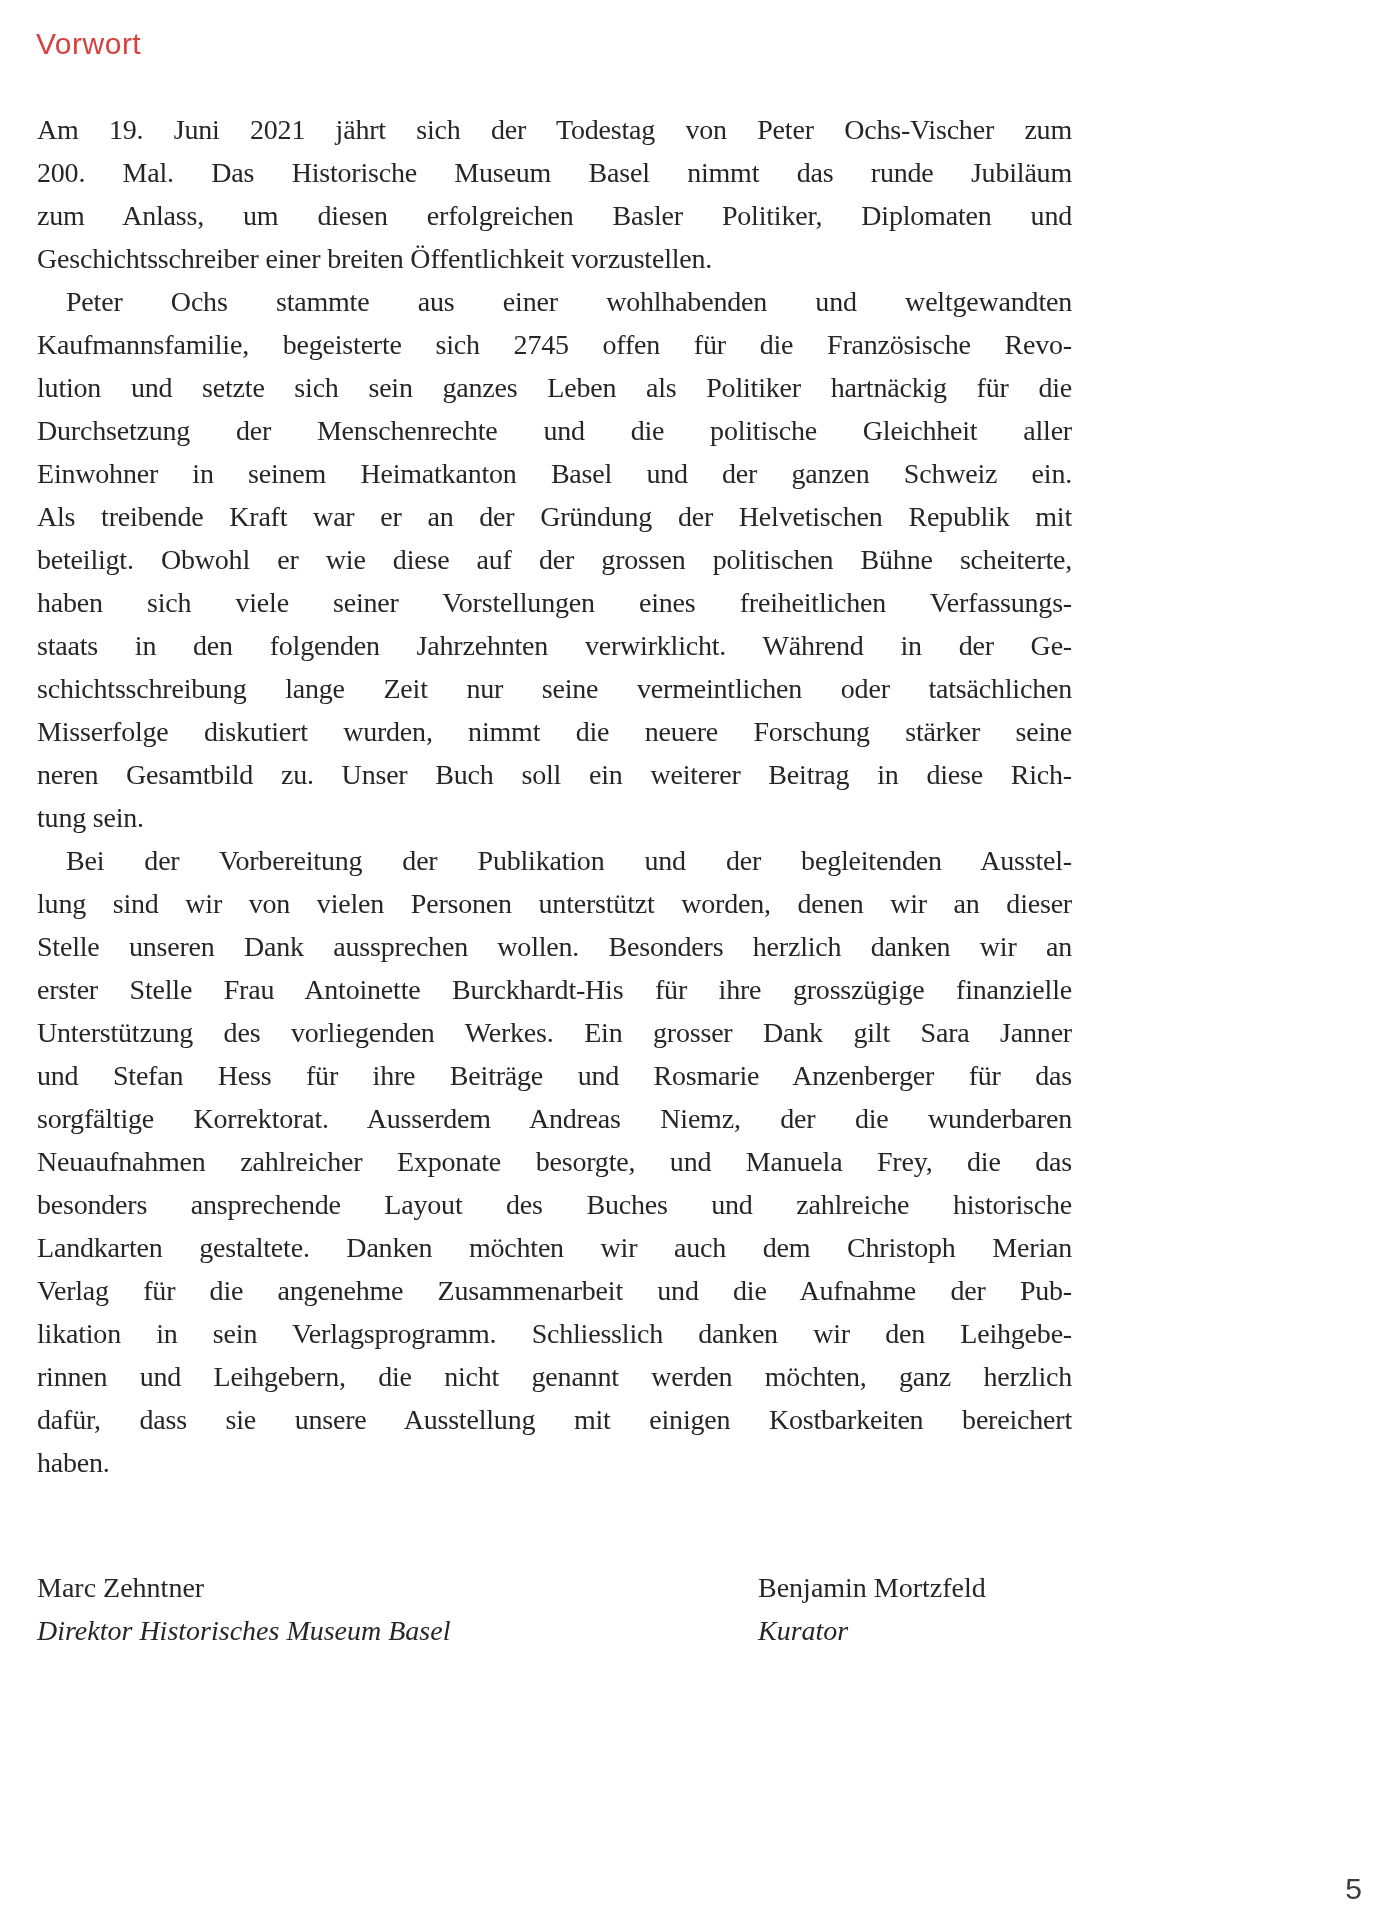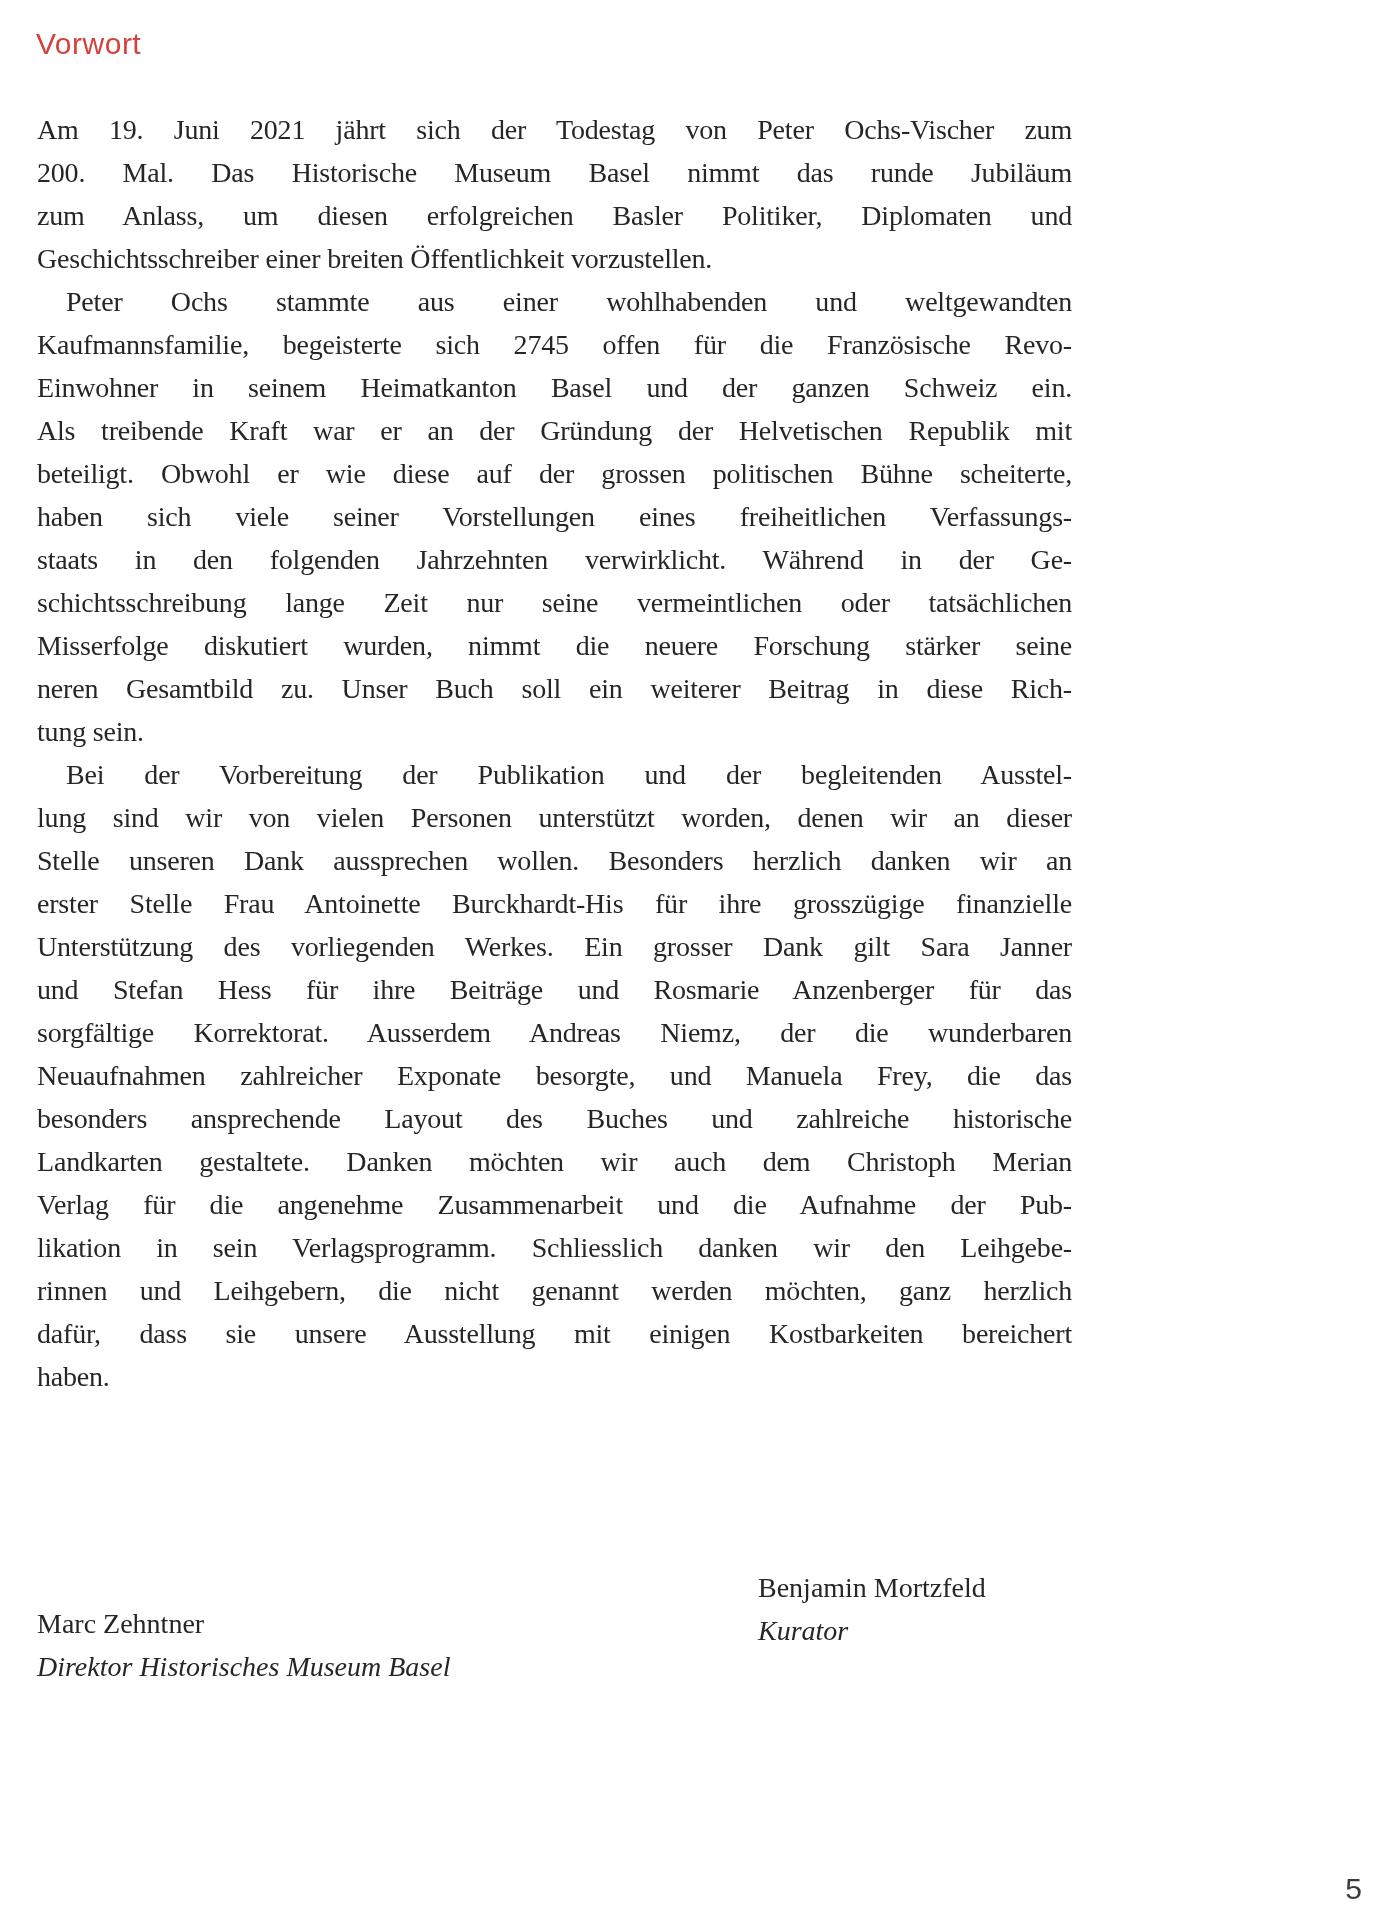--- a/index.html
+++ b/index.html
@@ -44,21 +44,21 @@
   .indent { text-indent: 29px; }
   .signatures {
     position: absolute;
     left: 37px;
     top: 1566px;
     width: 1035px;
     font-size: 28px;
     line-height: 43px;
     color: #262626;
   }
-  .sig-col-left { position: absolute; left: 0; top: 0; margin-top: 36px; }
+  .sig-col-left { position: absolute; left: 0; top: 0; }
   .sig-col-right { position: absolute; left: 721px; top: 0; }
   .sig-name { height: 43px; }
   .sig-title { height: 43px; font-style: italic; }
   .folio {
     position: absolute;
     top: 1874px;
     right: 38px;
     font-family: "Liberation Sans", sans-serif;
     font-size: 30px;
     line-height: 1;
@@ -72,20 +72,22 @@
 
   <h1 class="heading" style="color: rgb(212, 66, 62);">Vorwort</h1>
 
   <div class="body-text">
       <div class="line jline">Am 19. Juni 2021 jährt sich der Todestag von Peter Ochs-Vischer zum</div>
       <div class="line jline">200. Mal. Das Historische Museum Basel nimmt das runde Jubiläum</div>
       <div class="line jline">zum Anlass, um diesen erfolgreichen Basler Politiker, Diplomaten und</div>
       <div class="line lline">Geschichtsschreiber einer breiten Öffentlichkeit vorzustellen.</div>
       <div class="line jline indent">Peter Ochs stammte aus einer wohlhabenden und weltgewandten</div>
       <div class="line jline">Kaufmannsfamilie, begeisterte sich 2745 offen für die Französische Revo-</div>
+      <div class="line jline">lution und setzte sich sein ganzes Leben als Politiker hartnäckig für die</div>
+      <div class="line jline">Durchsetzung der Menschenrechte und die politische Gleichheit aller</div>
       <div class="line jline">Einwohner in seinem Heimatkanton Basel und der ganzen Schweiz ein.</div>
       <div class="line jline">Als treibende Kraft war er an der Gründung der Helvetischen Republik mit</div>
       <div class="line jline">beteiligt. Obwohl er wie diese auf der grossen politischen Bühne scheiterte,</div>
       <div class="line jline">haben sich viele seiner Vorstellungen eines freiheitlichen Verfassungs-</div>
       <div class="line jline">staats in den folgenden Jahrzehnten verwirklicht. Während in der Ge-</div>
       <div class="line jline">schichtsschreibung lange Zeit nur seine vermeintlichen oder tatsächlichen</div>
       <div class="line jline">Misserfolge diskutiert wurden, nimmt die neuere Forschung stärker seine</div>
       <div class="line jline">neren Gesamtbild zu. Unser Buch soll ein weiterer Beitrag in diese Rich-</div>
       <div class="line lline">tung sein.</div>
       <div class="line jline indent">Bei der Vorbereitung der Publikation und der begleitenden Ausstel-</div>

